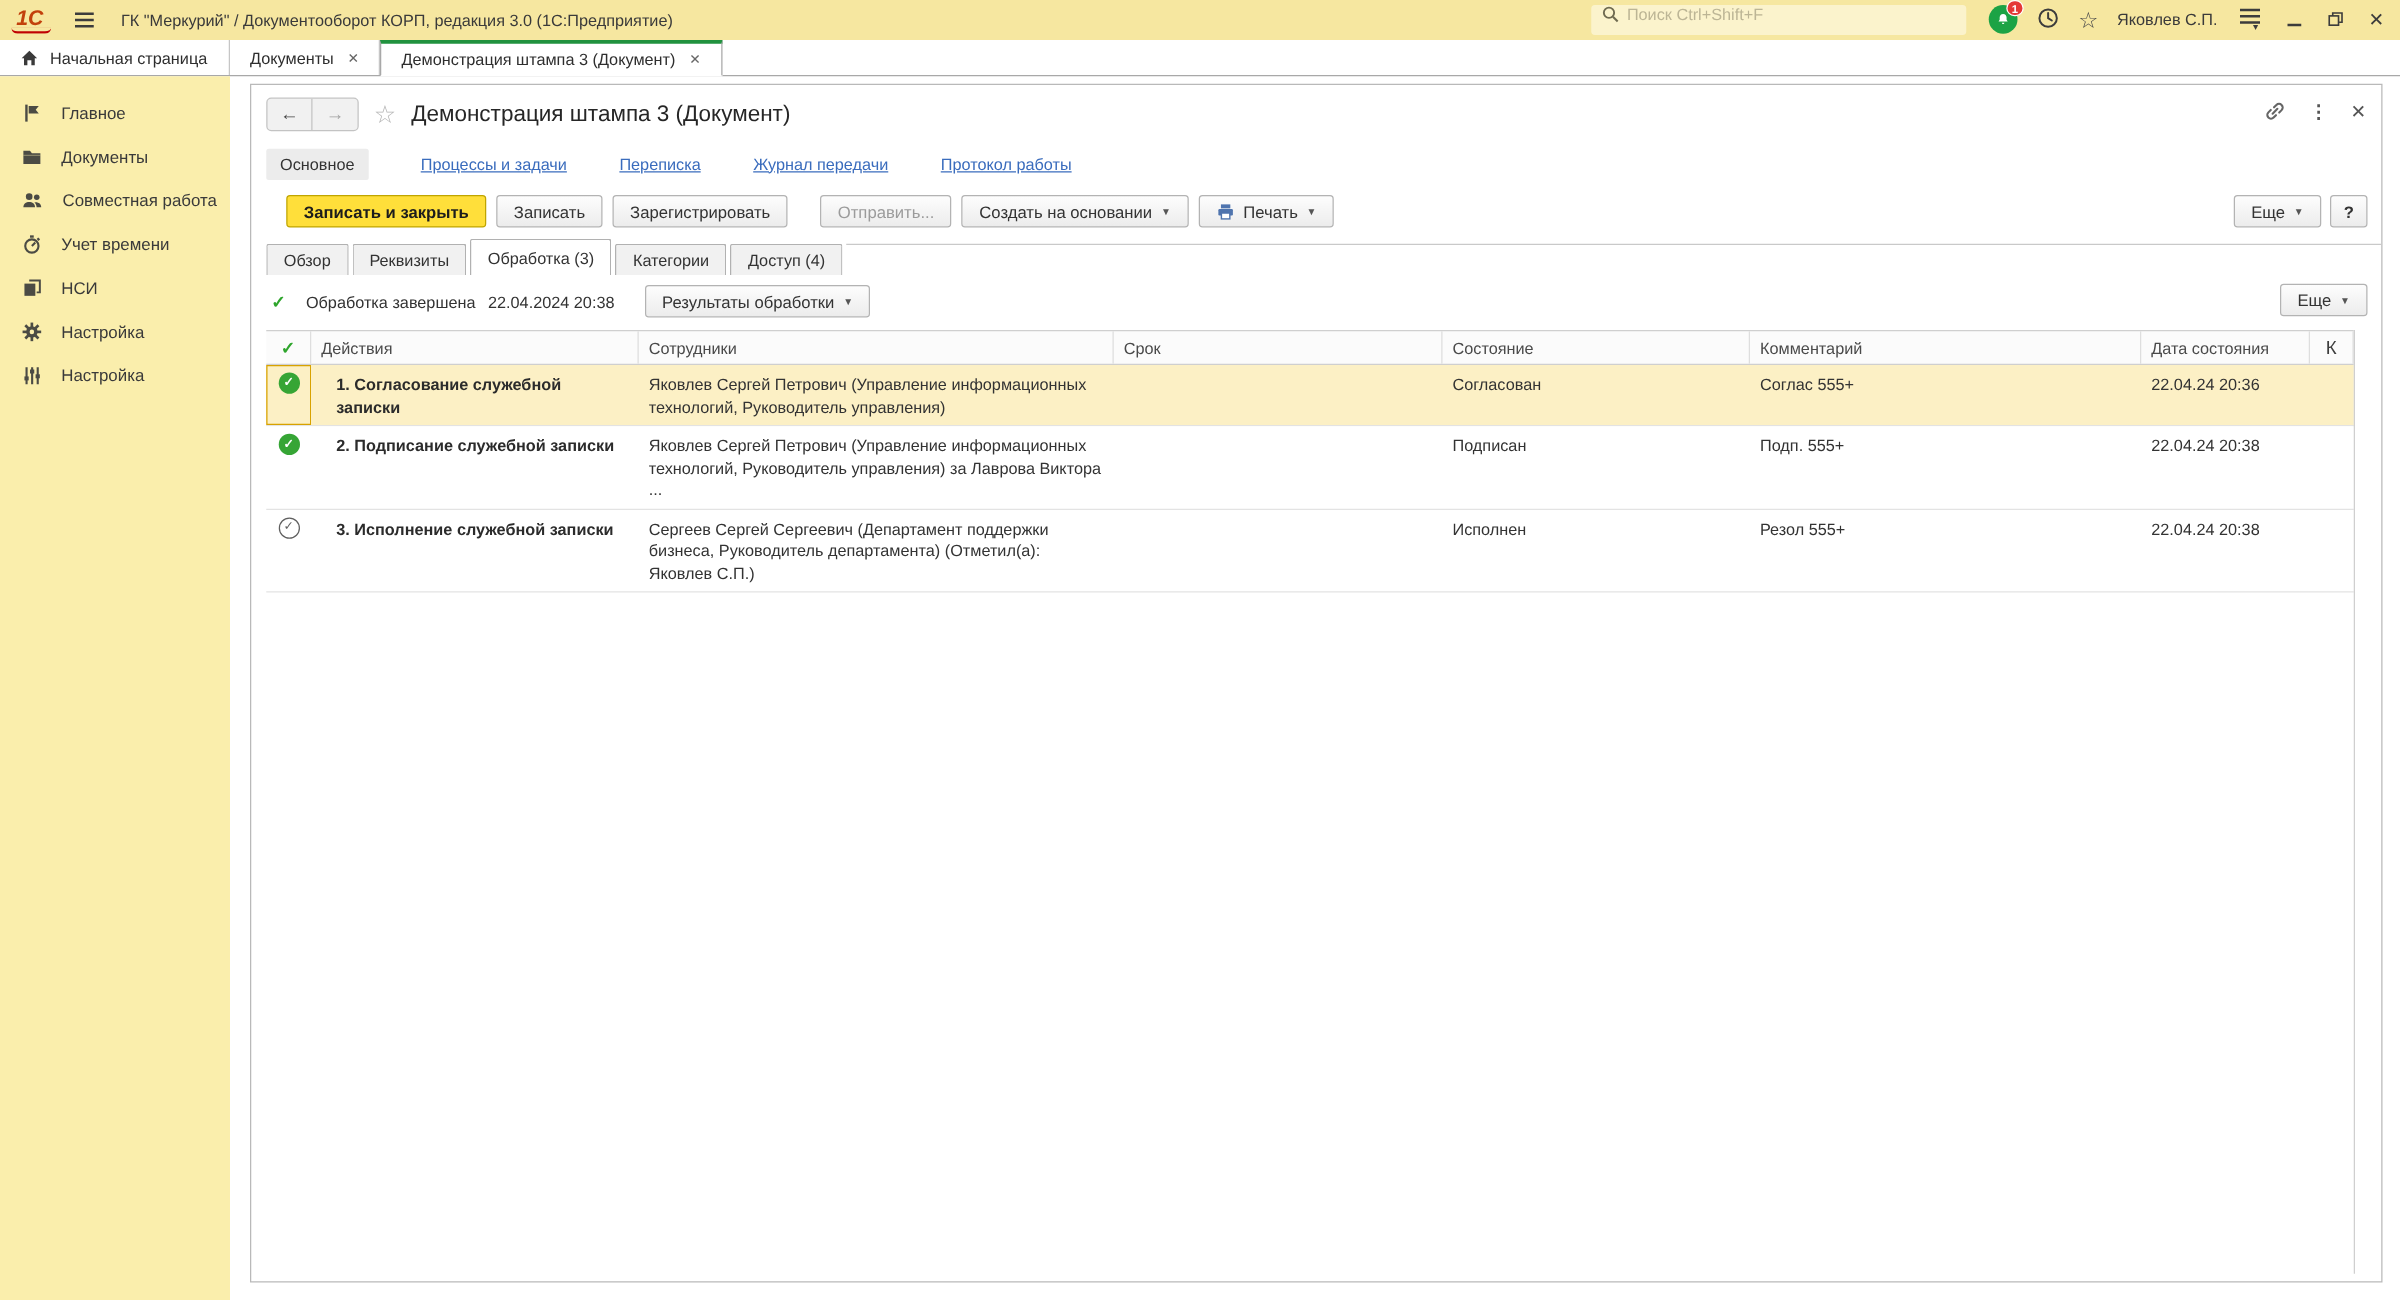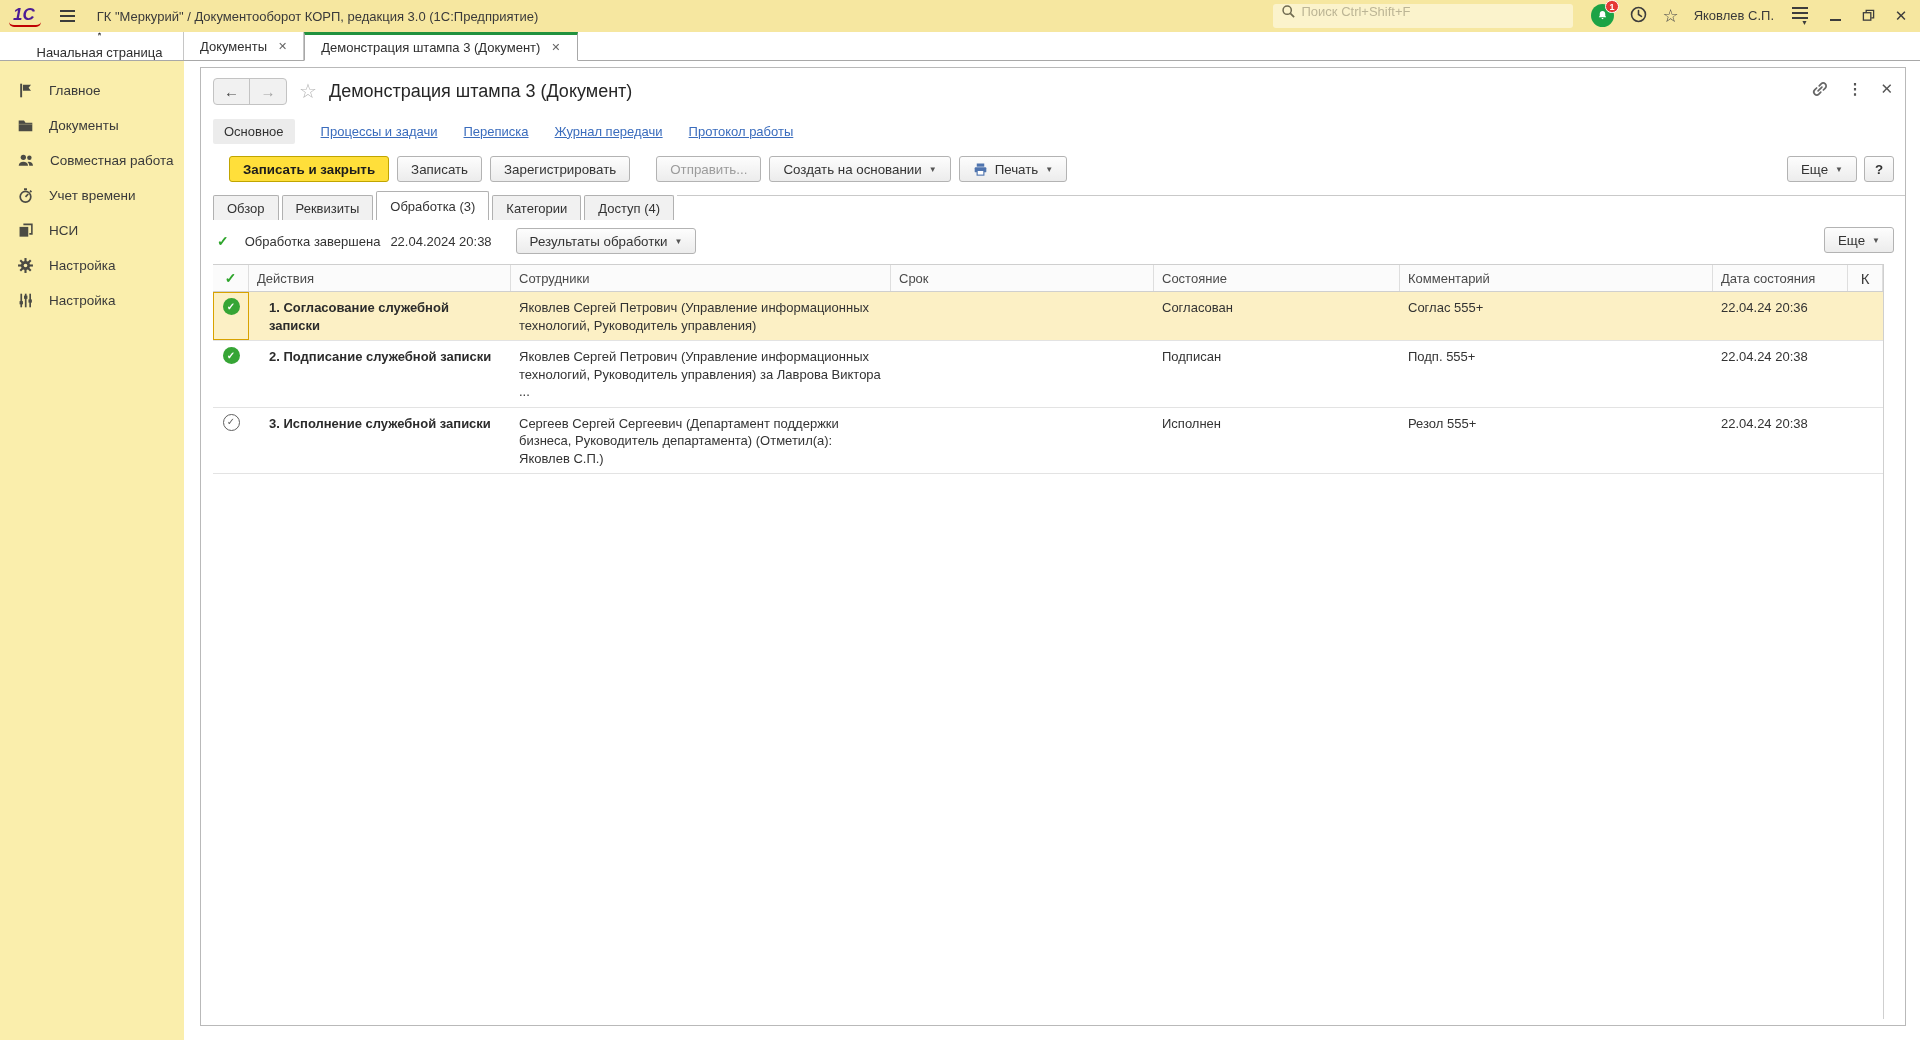--- a/index.html
+++ b/index.html
@@ -2,21 +2,21 @@
 <html><head>
 <meta charset="utf-8">
 <style>
   * { margin:0; padding:0; box-sizing:border-box; }
   html,body { width:1920px; height:1040px; overflow:hidden; }
   body { font-family:"Liberation Sans", sans-serif; font-size:13px; color:#333; background:#fff; position:relative; }
 
   
   .topbar { position:absolute; left:0; top:0; width:1920px; height:32px;
             background:#f6e7a0; display:flex; align-items:center; padding:0 10px; gap:18px; }
-  .logo1c { color:#4c1d95; font-weight:bold; font-style:italic; font-size:17px; position:relative; padding:0 3px 3px 3px; }
+  .logo1c { color:#c2410c; font-weight:bold; font-style:italic; font-size:17px; position:relative; padding:0 3px 3px 3px; }
   .logo1c::after { content:""; position:absolute; left:-1px; right:-3px; bottom:1px; height:3px;
                    border-bottom:2.5px solid #c00202; border-radius:0 0 10px 10px; }
   .burger { display:flex; flex-direction:column; gap:3px; cursor:pointer; padding:4px; }
   .burger i { display:block; width:15px; height:2px; background:#3c3c3c; }
   .app-title { color:#3a3a3a; white-space:nowrap; }
   .top-spacer { flex:1; }
   .searchbox { width:300px; height:24px; background:#fbf3cc; border-radius:3px; display:flex;
                align-items:flex-start; padding:0 8px; gap:6px; }
   .searchbox input { border:none; outline:none; background:transparent; flex:1; font:inherit; color:#6d6850; }
   .searchbox input::placeholder { color:#bcb595; }
@@ -34,21 +34,21 @@
   .usermenu .caret { font-size:7px; color:#3c3c3c; line-height:4px; align-self:flex-end; }
   .win-btn { width:18px; height:18px; display:flex; align-items:center; justify-content:center; color:#3c3c3c; }
   .minim i { width:11px; height:2px; background:#3c3c3c; display:block; margin-top:8px; }
   .win-close { font-size:15px; }
 
   
   .wtabs { position:absolute; left:0; top:32px; width:1920px; height:29px; background:#fff;
            display:flex; border-bottom:1px solid #a8a8a8; }
   .wtab { display:flex; align-items:center; gap:9px; padding:0 16px; border-right:1px solid #c6c6c6;
           color:#2e2e2e; white-space:nowrap; cursor:pointer; }
-  .wtab.home { width:184px; padding:0 0 0 16px;flex-direction:column; }
+  .wtab.home { width:184px; padding:0 0 0 16px; }
   .wtab .x { color:#666; font-size:11px; margin-left:2px; }
   .wtab.active { border:1px solid #a8a8a8; border-top:3px solid #21923f; border-bottom:1px solid #fff;
                  margin-bottom:-1px; background:#fff; z-index:2; }
 
   
   .sidebar { position:absolute; left:0; top:61px; width:184px; height:979px; background:#faeeac; padding-top:12px; }
   .side-item { height:35px; display:flex; align-items:center; gap:15px; padding-left:17px;
                color:#3a3a3a; font-size:13.5px; cursor:pointer; white-space:nowrap; }
   .side-item svg { flex:0 0 auto; }
 
@@ -59,21 +59,21 @@
   .navgrp { display:flex; border:1px solid #c3c3c3; border-radius:4px; overflow:hidden; background:#f1f1f1; }
   .navgrp .nb { width:36px; height:25px; display:flex; align-items:center; justify-content:center; font-size:15px; }
   .navgrp .nb.back { color:#444; border-right:1px solid #c3c3c3; }
   .navgrp .nb.fwd { color:#a3a3a3; }
   .fav-star { font-size:20px; color:#b5b5b5; }
   .form-title { font-size:18px; color:#262626; white-space:nowrap; }
   .hdr-icons { position:absolute; right:12px; top:12px; display:flex; align-items:center; gap:18px; color:#555; }
   .dots { font-size:15px; font-weight:bold; letter-spacing:0; }
   .form-x { font-size:15px; }
 
-  .nav-row { position:absolute; left:12px; top:50px; height:26px; display:flex; align-items:center; gap:26px; }
+  .nav-row { position:absolute; left:12px; top:50px; height:26px; display:flex; align-items:center; gap:42px; }
   .nav-current { background:#ececec; padding:5px 11px; border-radius:2px; color:#333; }
   .nav-link { color:#3a6cbd; text-decoration:underline; cursor:pointer; white-space:nowrap; }
 
   .cmd-row { position:absolute; left:28px; top:86px; height:30px; display:flex; align-items:center; gap:8px; }
   .btn { height:26px; display:inline-flex; align-items:center; gap:7px; padding:0 13px;
          border:1px solid #b3b3b3; border-radius:3px; background:linear-gradient(#fdfdfd,#ececec);
          color:#333; cursor:pointer; white-space:nowrap; }
   .btn.primary { background:#ffdf3a; border-color:#c0a500; font-weight:bold; color:#1c1c1c; }
   .btn.disabled { color:#9b9b9b;margin-left:18px; }
   .btn .caret { font-size:8px; color:#555; }

